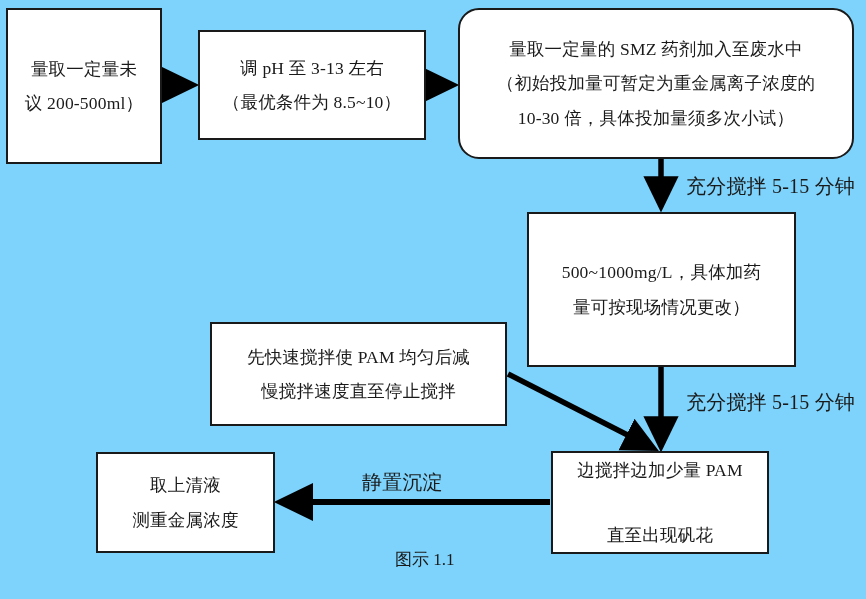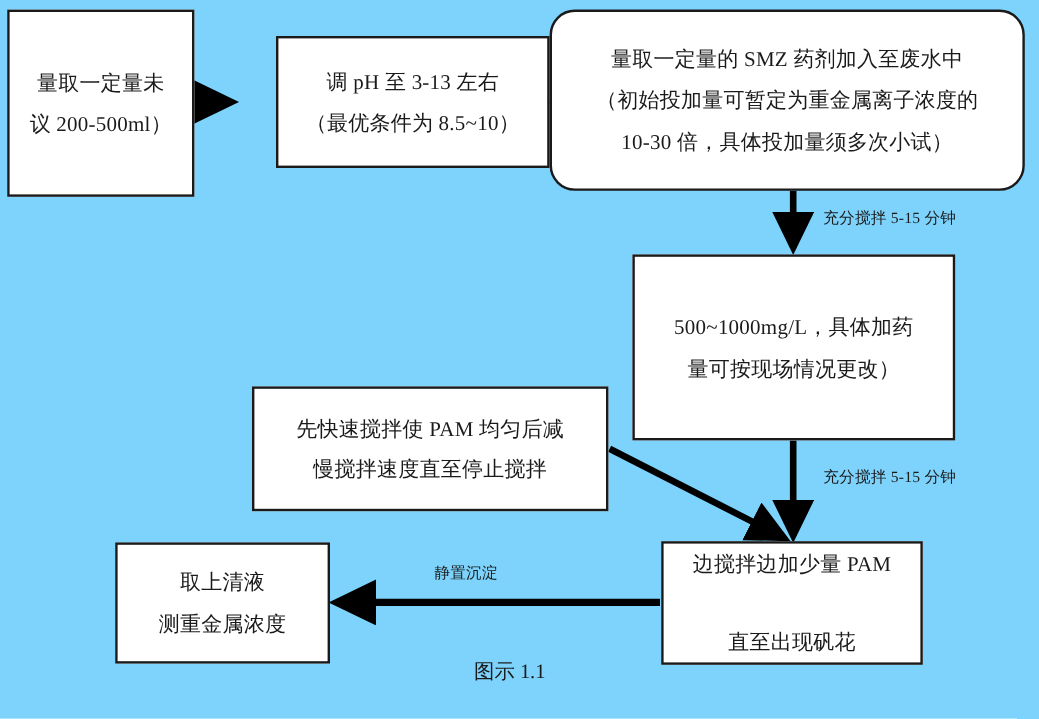--- a/index.html
+++ b/index.html
@@ -33,21 +33,21 @@
     color: #1a1a1a;
     letter-spacing: 0.2px;
     z-index: 3;
   }
   .node .ln {
     display: block;
     white-space: nowrap;
   }
   .edge-label {
     position: absolute;
-    font-size: 13px;
+    font-size: 20px;
     line-height: 1.2;
     color: #1a1a1a;
     white-space: nowrap;
     z-index: 4;
     letter-spacing: 0.2px;
   }
   .caption {
     position: absolute;
     font-size: 17px;
     color: #1a1a1a;
@@ -86,21 +86,21 @@
     <line x1="508" y1="374" x2="653" y2="448" stroke="#000000" stroke-width="5.5" marker-end="url(#arrowhead)"></line>
 
     <line x1="550" y1="502" x2="281" y2="502" stroke="#000000" stroke-width="6" marker-end="url(#arrowhead)"></line>
   </svg>
 
   <div class="node" style="left:6px; top:8px; width:156px; height:156px;">
     <span class="ln">量取一定量未</span>
     <span class="ln">议 200-500ml）</span>
   </div>
 
-  <div class="node" style="left:198px; top:30px; width:228px; height:110px;margin-left:32px;">
+  <div class="node" style="left:198px; top:30px; width:228px; height:110px;">
     <span class="ln">调 pH 至 3-13 左右</span>
     <span class="ln">（最优条件为 8.5~10）</span>
   </div>
 
   <div class="node" style="left:458px; top:8px; width:396px; height:151px;border-radius:21px;">
     <span class="ln">量取一定量的 SMZ 药剂加入至废水中</span>
     <span class="ln">（初始投加量可暂定为重金属离子浓度的</span>
     <span class="ln">10-30 倍，具体投加量须多次小试）</span>
   </div>
 

